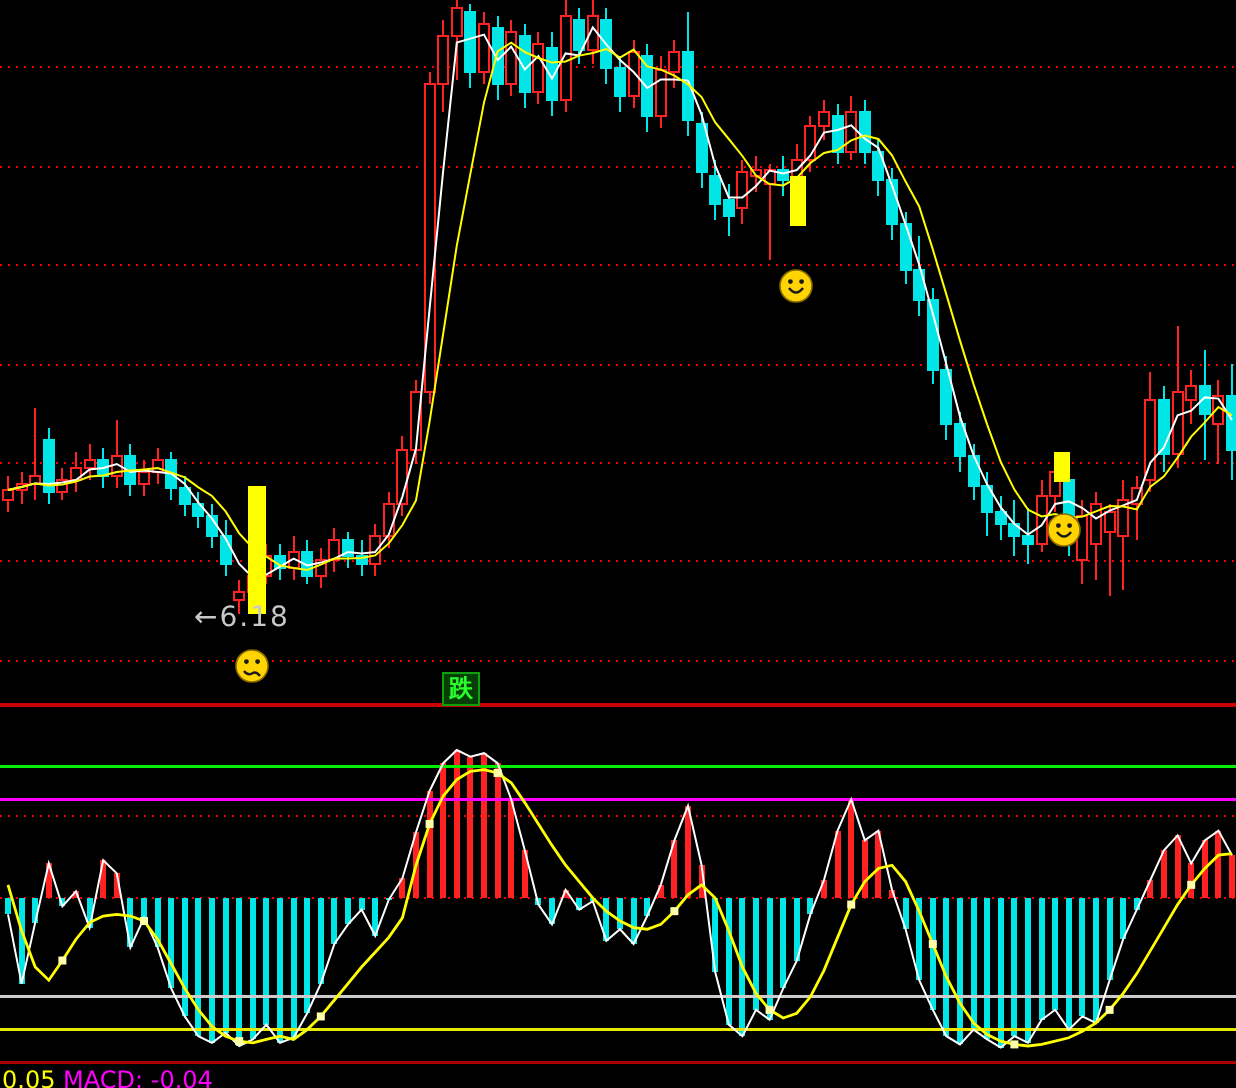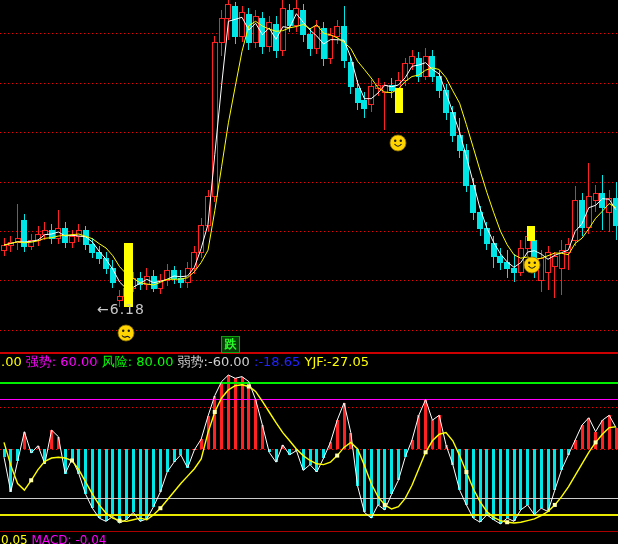--- a/index.html
+++ b/index.html
@@ -357,16 +357,15 @@
         <rect x="505.2" y="520.2025" width="4" height="4" fill="#ffffaa"></rect>
         <rect x="552.8" y="502.93" width="4" height="4" fill="#ffffaa"></rect>
         <rect x="593.6" y="440.42" width="4" height="4" fill="#ffffaa"></rect>
       </g>
     </svg>
 
   <div class="annotation" style="color: rgb(200, 200, 200);"><span>←</span><span>6.18</span></div>
 
   <div class="badge" id="trendBadge" style="color: rgb(43, 255, 43); background: rgb(6, 63, 6); border: 1px solid rgb(15, 159, 15);">跌</div>
 
-  <div class="status-line" id="statusLine"><span style="color: rgb(255, 255, 0);">.00</span> <span style="color: rgb(255, 0, 255);">强势: 60.00</span> <span style="color: rgb(0, 255, 0);">风险: 80.00</span> <span style="color: rgb(208, 208, 208);">弱势:-60.00</span> <span style="color: rgb(34, 34, 255);">:-18.65</span> <span style="color: rgb(255, 255, 0);">YJF:-27.05</span></div>
 
   <div class="macd-line" id="macdLine"><span style="color: rgb(255, 255, 0);">0.05</span> <span style="color: rgb(255, 0, 255);">MACD: -0.04</span></div>
 </div>
 
 </body></html>

